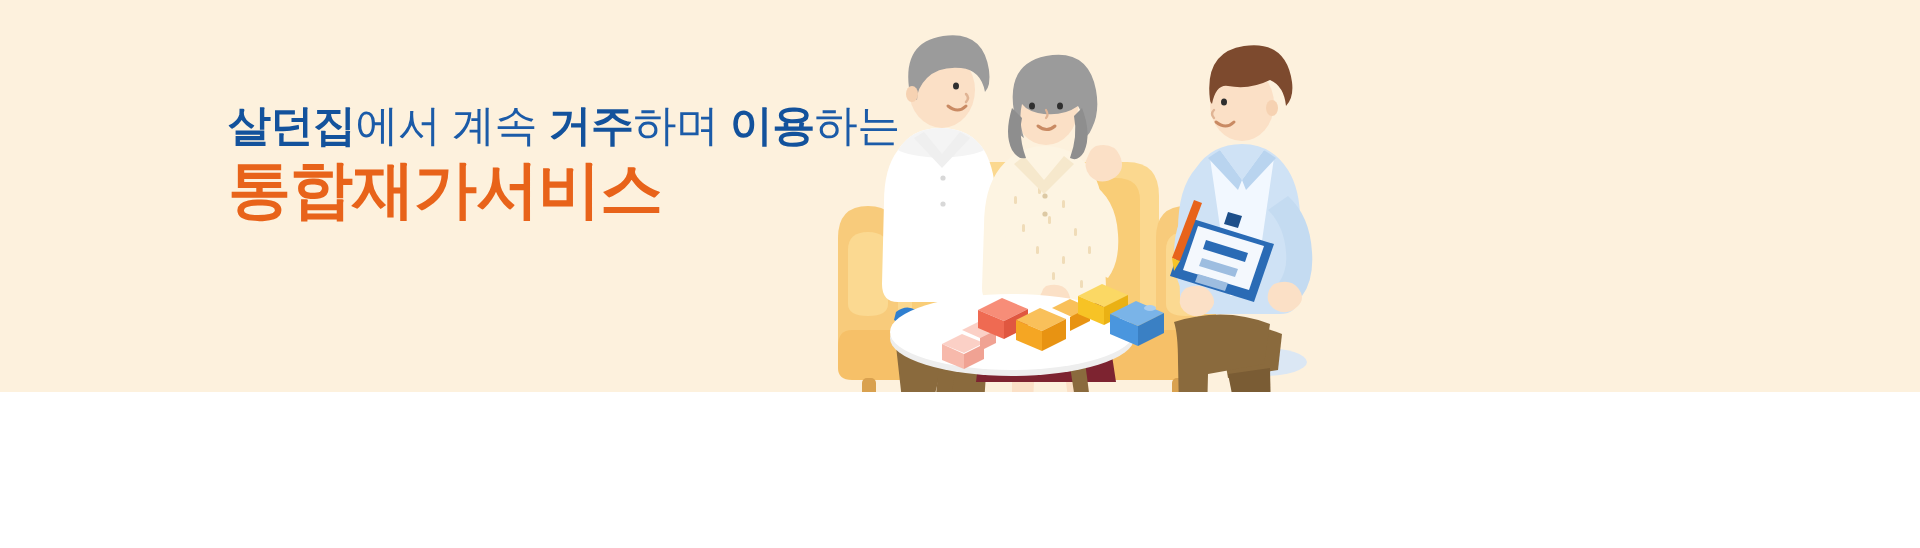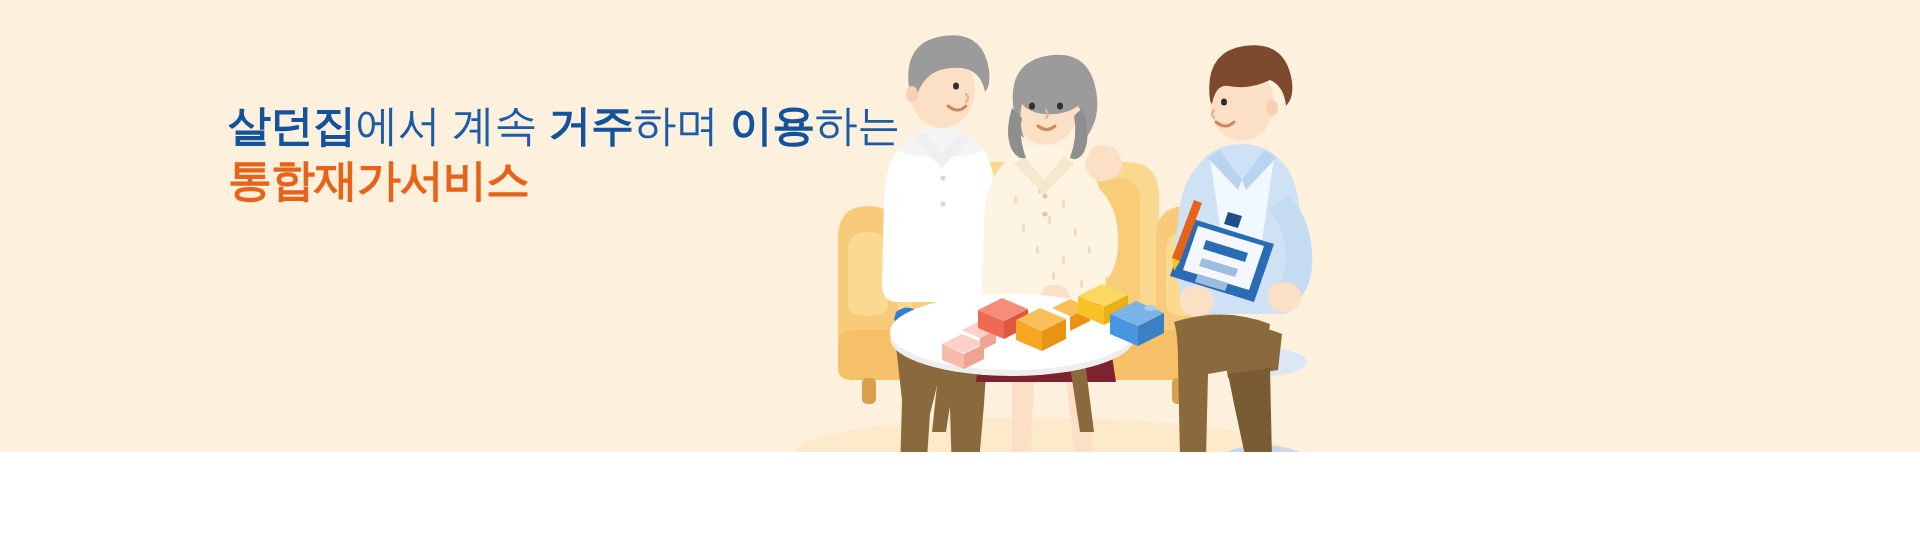--- a/index.html
+++ b/index.html
@@ -4,21 +4,21 @@
 <title>통합재가서비스 배너</title>
 <style>
   html,body{margin:0;padding:0;}
   body{
     font-family:"Liberation Sans","DejaVu Sans",sans-serif;
     background:#ffffff;
   }
   .banner{
     position:relative;
     width:1920px;
-    height:452px;
+    height:392px;
     background:#fdf1dd;
     overflow:hidden;
   }
 
   
   .headline{
     position:absolute;
     left:228px;
     top:104px;
     z-index:5;
@@ -27,21 +27,21 @@
   }
   .line1{
     font-size:43px;
     letter-spacing:-0.5px;
     color:#1b5ba8;
     font-weight:400;
     margin-bottom:11px;
   }
   .line1 .em{font-weight:700;color:#13529c;}
   .line2{
-    font-size:44px;
+    font-size:63px;
     letter-spacing:-1px;
     font-weight:700;
     color:#e8631a;
   }
 
   
   .illo{
     position:absolute;
     left:790px;
     top:0;

